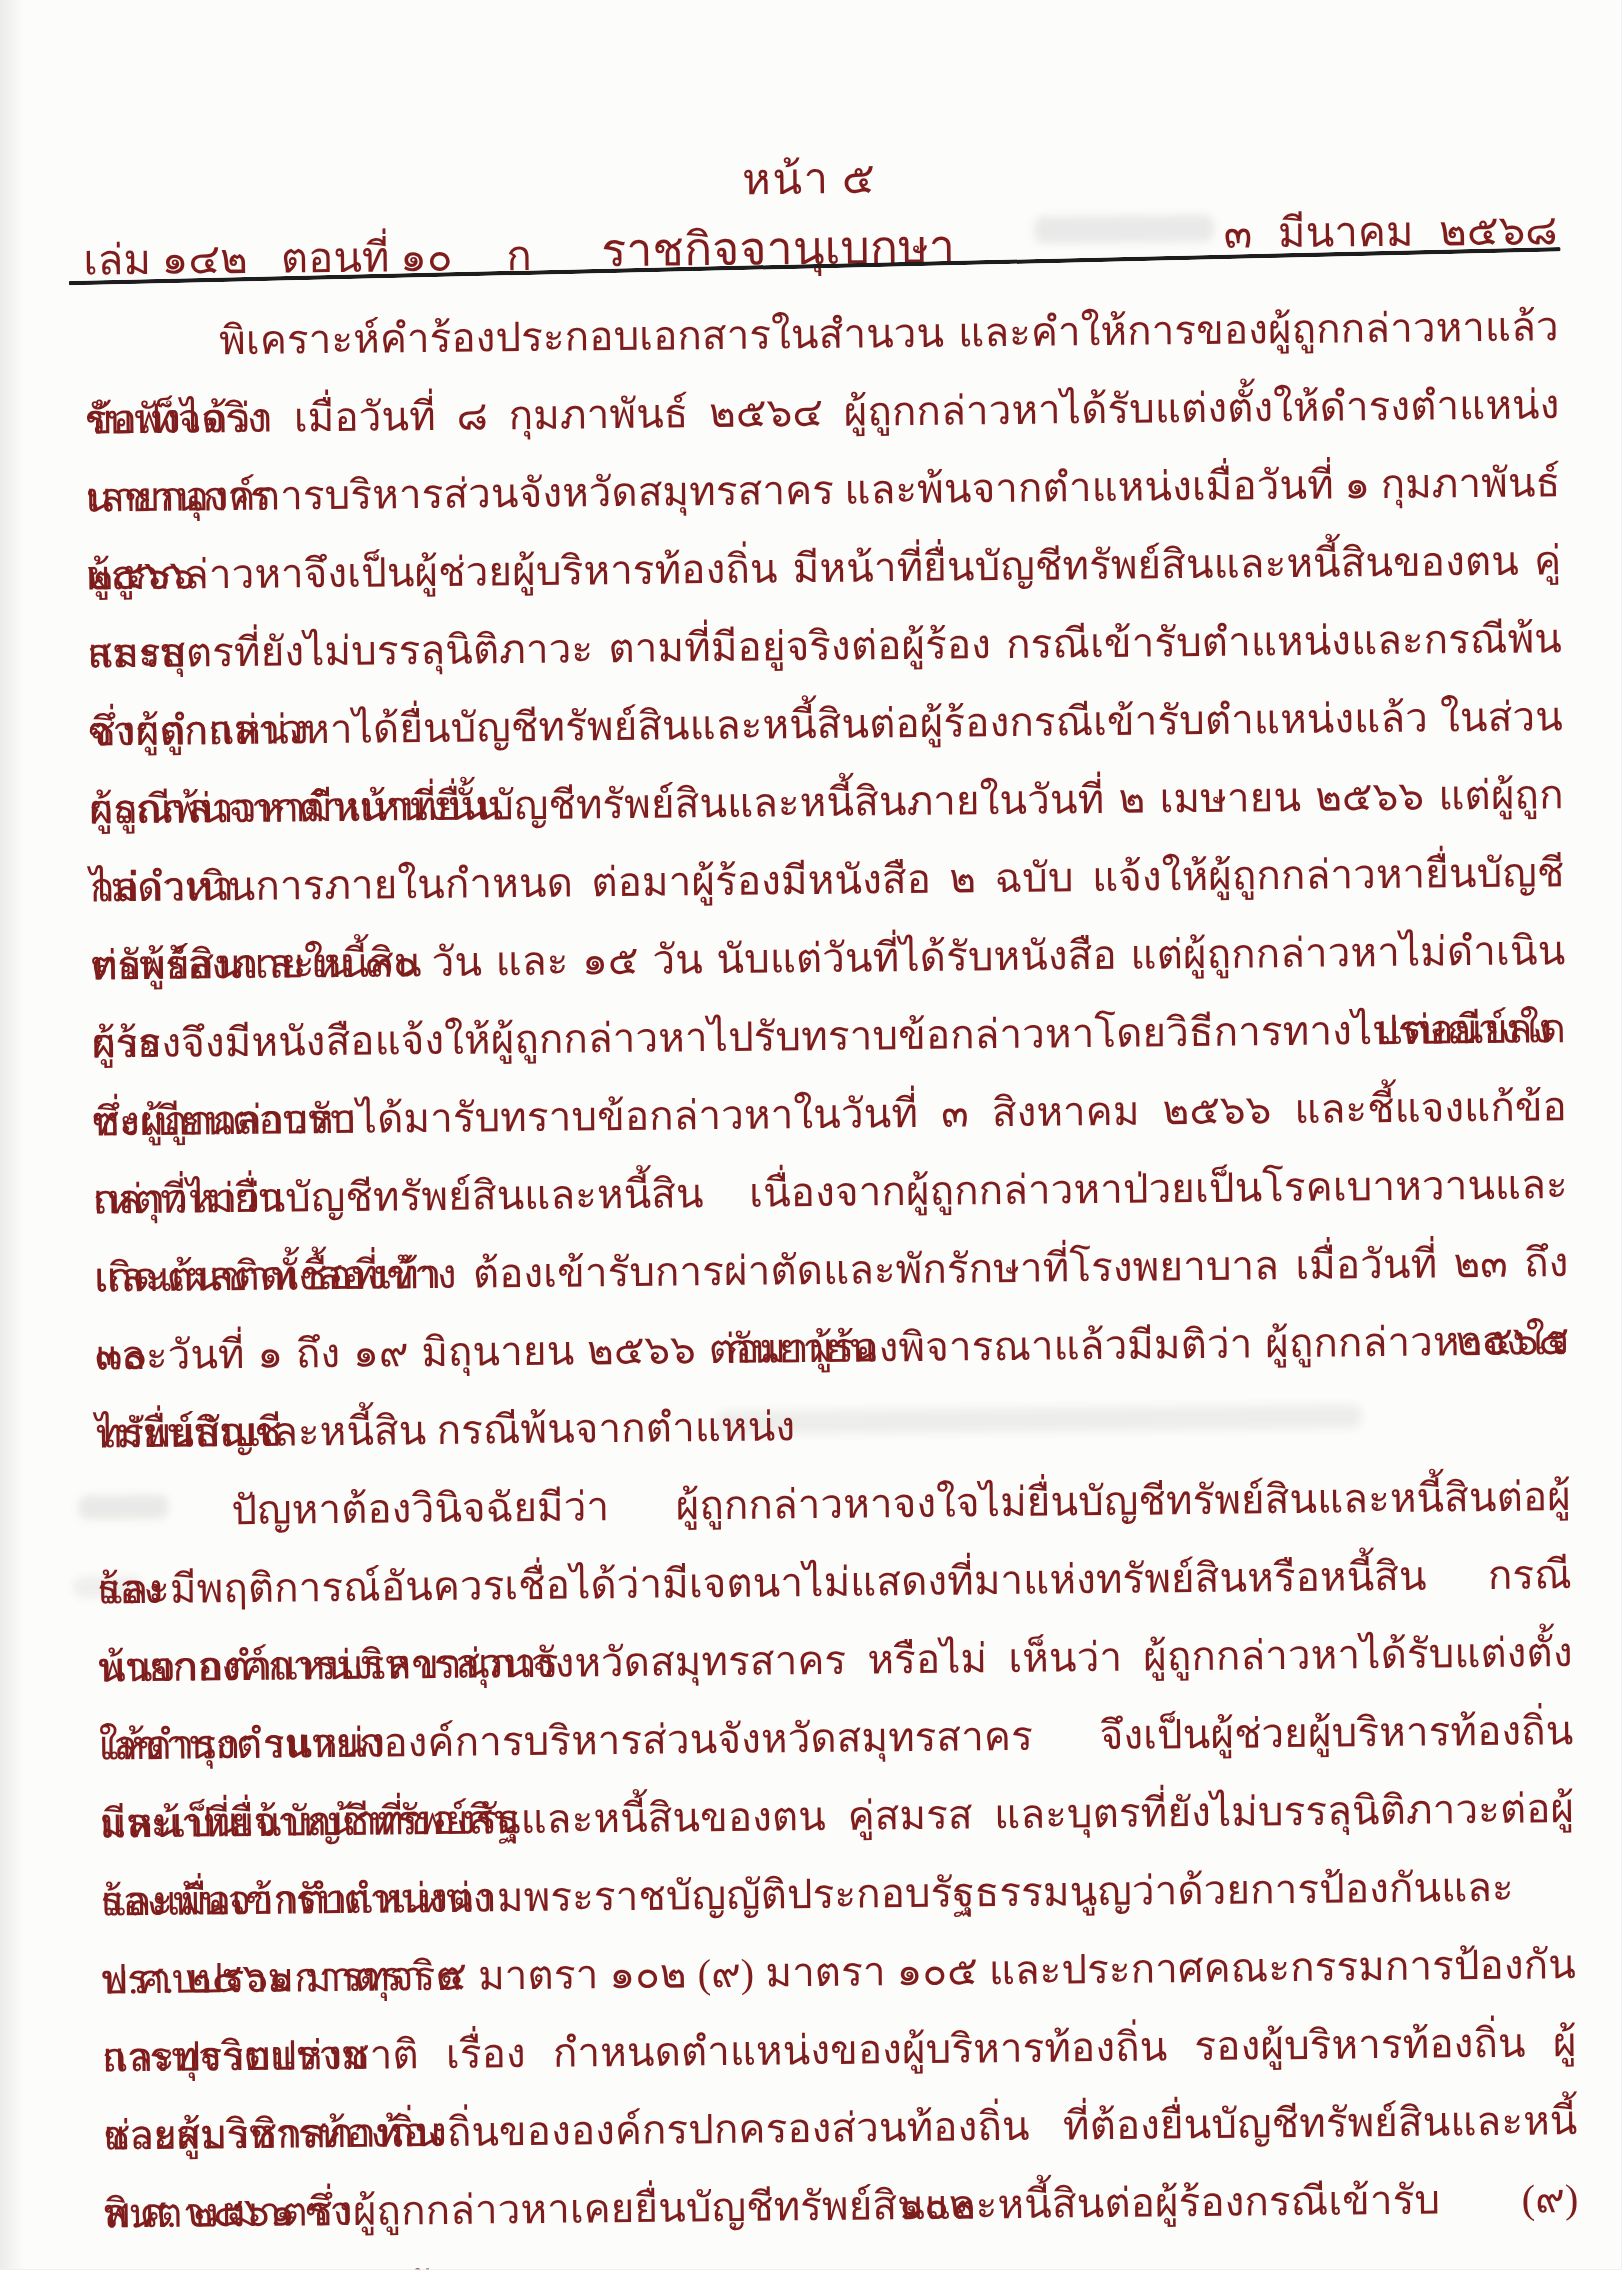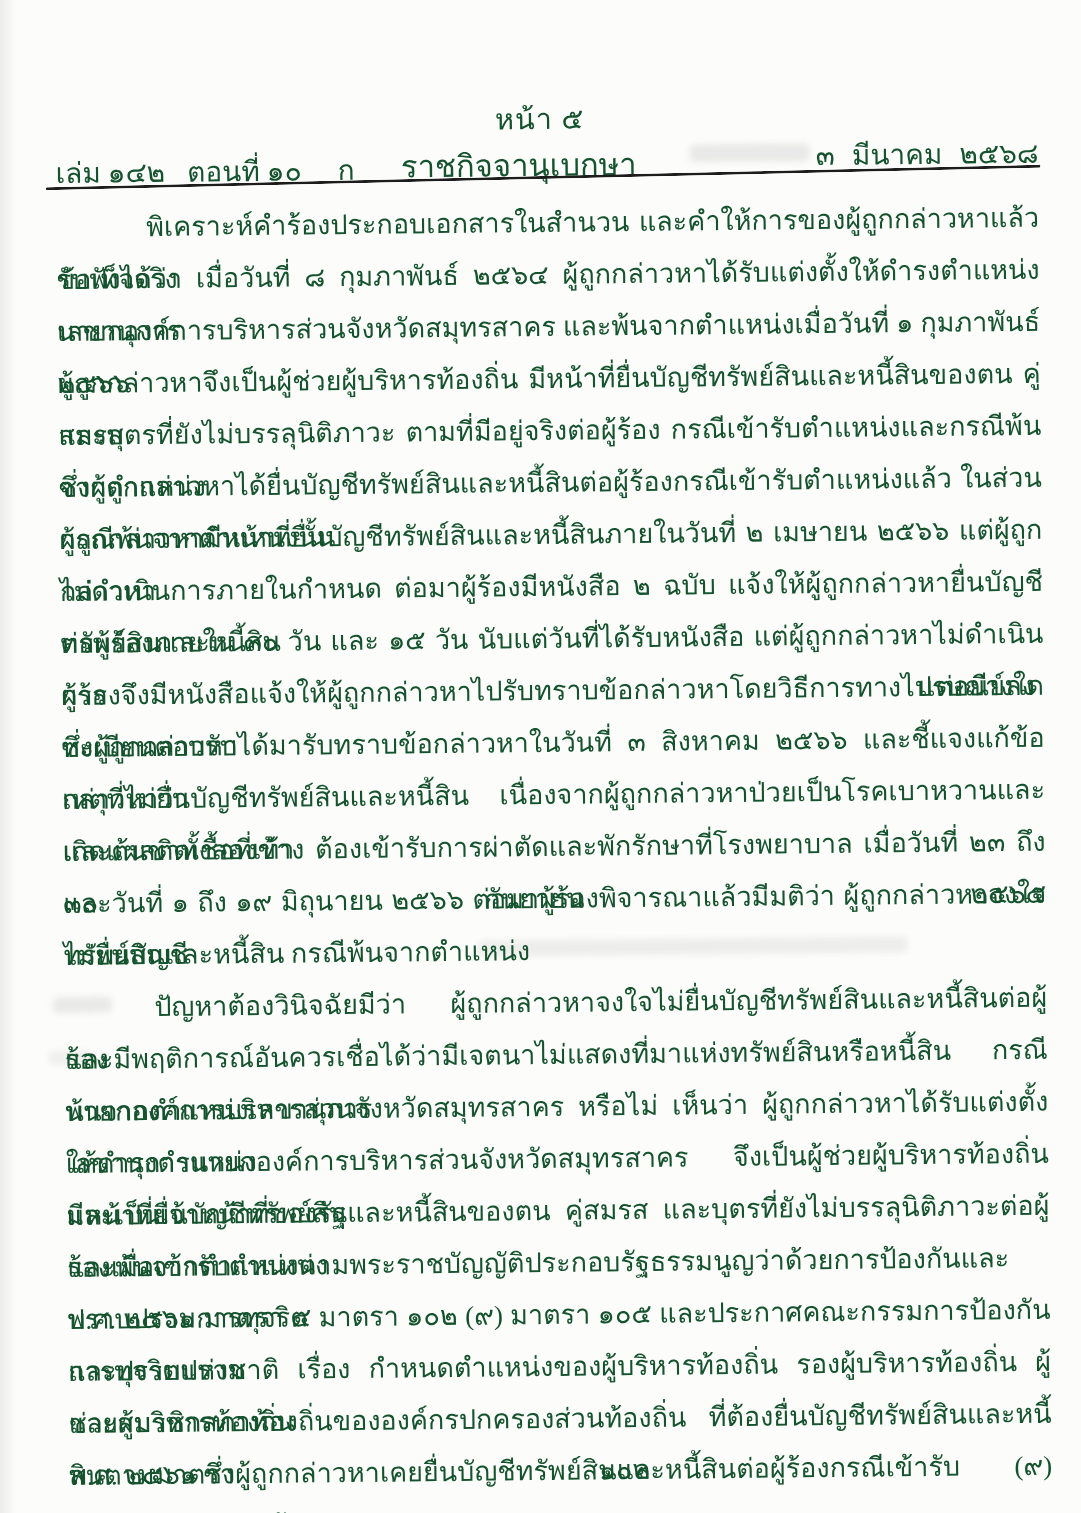--- a/index.html
+++ b/index.html
@@ -9,21 +9,21 @@
     background: #e9e9e7;
   }
   .page {
     position: relative;
     width: 1081px;
     height: 1513px;
     margin: 0 auto;
     background: #fcfcfa;
     overflow: hidden;
     font-family: "Liberation Serif", "DejaVu Serif", serif;
-    color: #14532d;
+    color: #7f1d1d;
   }
   
   .page::before {
     content: "";
     position: absolute;
     left: 0; top: 0; bottom: 0;
     width: 16px;
     background: linear-gradient(to right, rgba(90,90,95,0.10), rgba(90,90,95,0));
     pointer-events: none;
   }

